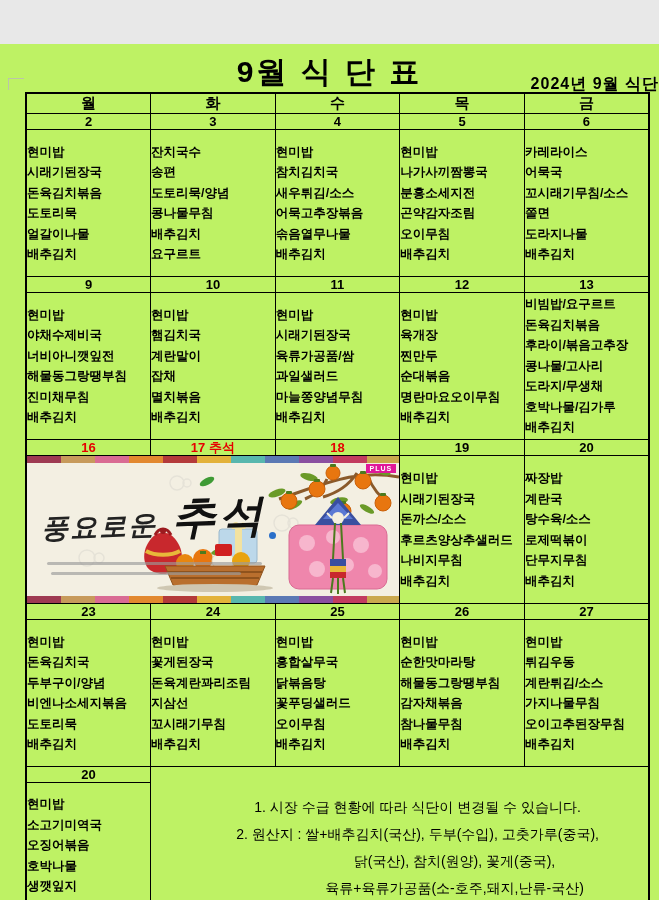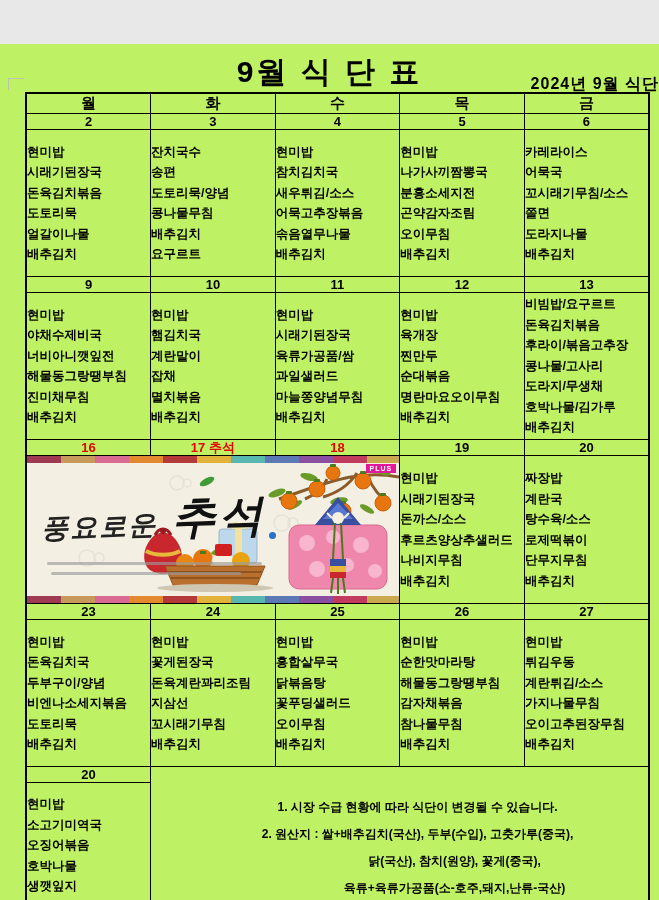--- a/index.html
+++ b/index.html
@@ -28,21 +28,21 @@
   }
   table.cal th, table.cal td { border:1px solid #000; padding:0; }
   tr.dayhead th { height:19px; font-size:15px; font-weight:700; text-align:center; }
   tr.daterow td { height:15px; font-size:13px; font-weight:700; text-align:center; line-height:15px; }
   tr.daterow td.hol { color:#e60000; }
   tr.menurow td { height:147px; vertical-align:middle; text-align:left; }
   .menucell .mline { font-size:12.5px; font-weight:700; line-height:20.5px; white-space:nowrap; }
 
   
   td.notescell { vertical-align:middle; text-align:left; }
-  .note { font-size:12px; font-weight:700; line-height:27px; padding-left:36px; white-space:nowrap; }
+  .note { font-size:14px; font-weight:400; line-height:27px; padding-left:36px; white-space:nowrap; }
   .note.indent { padding-left:110px; }
 
   
   td.bannercell { padding:0; }
   .banner { position:relative; width:100%; height:147px; background:#f3efe2; overflow:hidden; }
   .stripe { position:absolute; left:0; width:100%; height:7px;
     background:repeating-linear-gradient(90deg,
       #9e3a52 0 34px, #c79a5b 34px 68px, #d96b93 68px 102px, #e2882f 102px 136px,
       #b43a3a 136px 170px, #e3b23a 170px 204px, #58b7ae 204px 238px, #5b79b4 238px 272px,
       #8a4fa0 272px 306px, #c23b5f 306px 340px, #caa84e 340px 374px);

